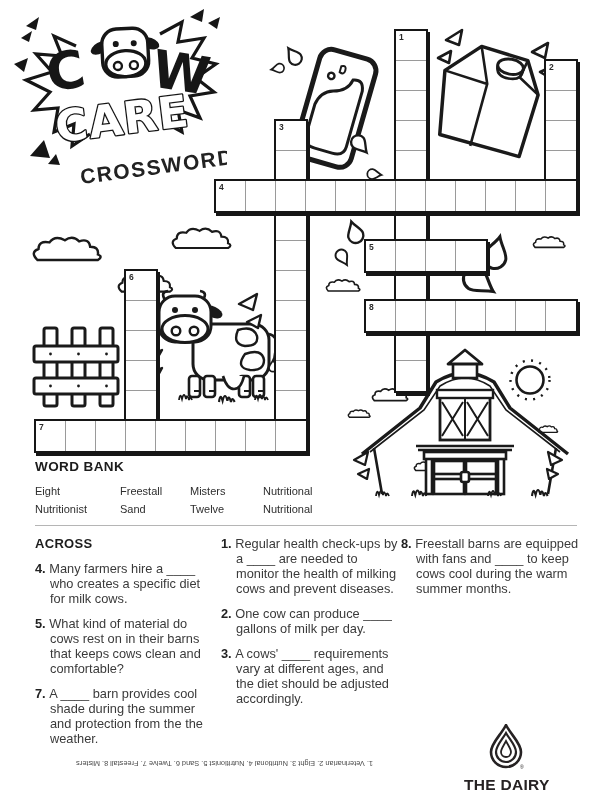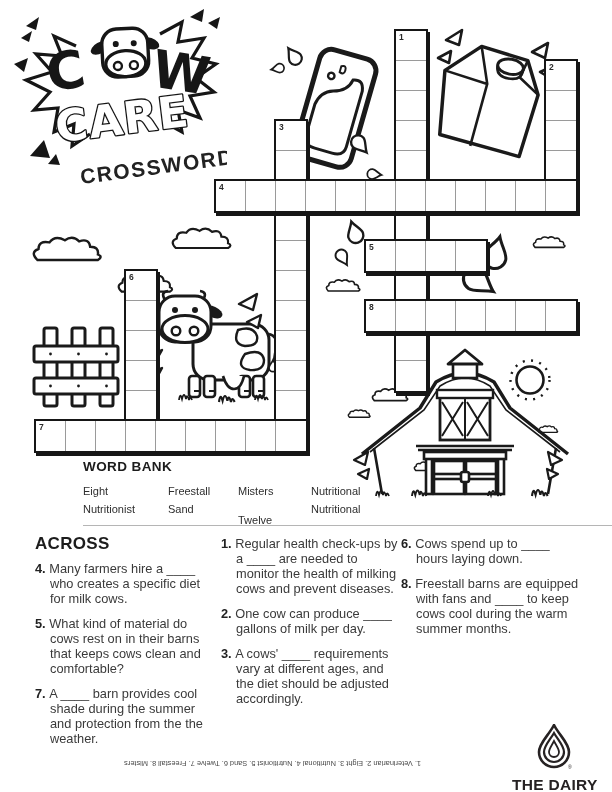--- a/index.html
+++ b/index.html
@@ -12,31 +12,31 @@
   .cw-word{position:absolute;background:#fff;border:2px solid #161616;box-shadow:2px 3px 0 #161616;
            display:flex;box-sizing:content-box;}
   .cw-word.down{flex-direction:column;}
   .cw-cell{position:relative;box-sizing:border-box;background:#fff;}
   .across .cw-cell{flex:0 0 30px;height:100%;border-right:1px solid #9a9a9a;}
   .across .cw-cell:last-child{border-right:none;}
   .down .cw-cell{flex:0 0 30px;width:100%;border-bottom:1px solid #9a9a9a;}
   .down .cw-cell:last-child{border-bottom:none;}
   .cw-num{position:absolute;top:1px;left:3px;font-size:8.5px;font-weight:700;color:#2b2b2b;}
   
-  .sec{position:absolute;z-index:4;margin-left:48px;}
+  .sec{position:absolute;z-index:4;}
   #bank-title{left:35px;top:459px;font-size:13.5px;font-weight:800;letter-spacing:.4px;color:#1c1c1c;}
   #bank{left:35px;top:483px;display:flex;font-size:11px;line-height:17.5px;color:#2e2e2e;}
   .bcol{display:flex;flex-direction:column;}
-  .bcol:nth-child(1){width:85px;}.bcol:nth-child(2){width:70px;}.bcol:nth-child(3){width:73px;gap:11px;}
+  .bcol:nth-child(1){width:85px;}.bcol:nth-child(2){width:70px;}.bcol:nth-child(3){width:73px;}
   #divider{left:35px;top:525px;width:542px;height:1.3px;background:#b5b5b5;}
   .cluecol{top:536px;font-size:12.8px;line-height:15px;color:#3a3a3a;position:absolute;z-index:4;}
   #col-across{left:35px;width:174px;}
   #col-down{left:221px;width:178px;}
   #col-down2{left:401px;width:180px;}
-  .clue-head{font-size:17px;font-weight:800;color:#1c1c1c;letter-spacing:.3px;margin-bottom:10px;}
+  .clue-head{font-size:13px;font-weight:800;color:#1c1c1c;letter-spacing:.3px;margin-bottom:10px;}
   .clue{padding-left:15px;text-indent:-15px;margin-bottom:10px;}
   .clue b{color:#222;}
   #answer-key{left:35px;top:759px;width:338px;font-size:7.4px;color:#4a4a4a;
               transform:rotate(180deg);white-space:nowrap;}
   #brand{left:464px;top:724px;display:flex;align-items:center;gap:7px;flex-direction:column;}
   #brand-text{font-size:15.5px;font-weight:800;line-height:16px;color:#262223;letter-spacing:.3px;}
 </style>
 </head>
 <body>
 
@@ -354,21 +354,20 @@
   </div>
   <div id="col-down" class="cluecol">
     <div>
         <div class="clue"><b>1. </b>Regular health check-ups by a ____ are needed to monitor the health of milking cows and prevent diseases.</div>
         <div class="clue"><b>2. </b>One cow can produce ____ gallons of milk per day.</div>
         <div class="clue"><b>3. </b>A cows' ____ requirements vary at different ages, and the diet should be adjusted accordingly.</div>
       </div>
   </div>
   <div id="col-down2" class="cluecol">
     <div>
-        <div class="clue"><b>6. </b>Cows spend up to ____ hours laying down.</div>
         <div class="clue"><b>8. </b>Freestall barns are equipped with fans and ____ to keep cows cool during the warm summer months.</div>
       </div>
   </div>
 
   <div id="answer-key" class="sec">1. Veterinarian 2. Eight 3. Nutritional 4. Nutritionist 5. Sand 6. Twelve 7. Freestall 8. Misters</div>
 
   <div id="brand" class="sec">
     <svg width="36" height="46" viewBox="0 0 36 46">
       <path d="M17,1 C12,11 2,19 2,28 a15,15 0 0 0 30,0 C32,19 22,11 17,1 Z" fill="none" stroke="#262223" stroke-width="2.6"></path>
       <path d="M17,9 C13,16 7,22 7,28 a10,10 0 0 0 20,0 C27,22 21,16 17,9 Z" fill="none" stroke="#262223" stroke-width="2.2"></path>

